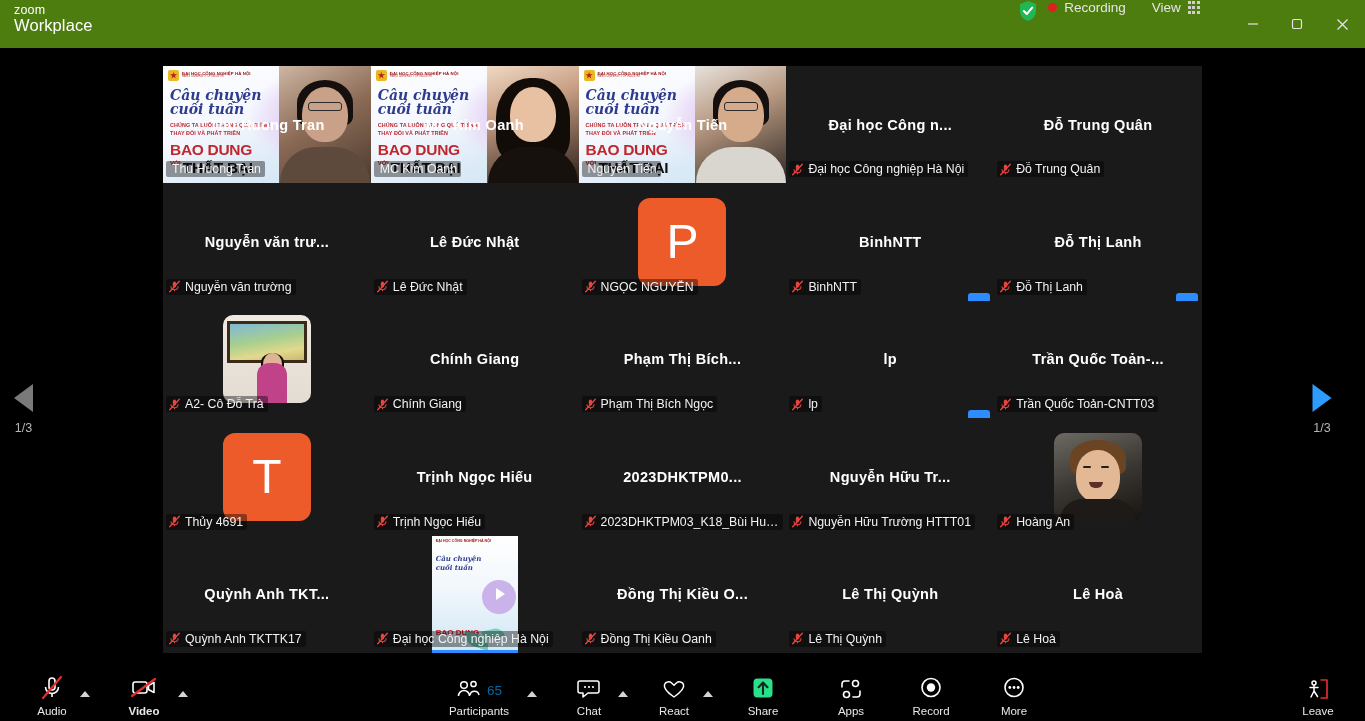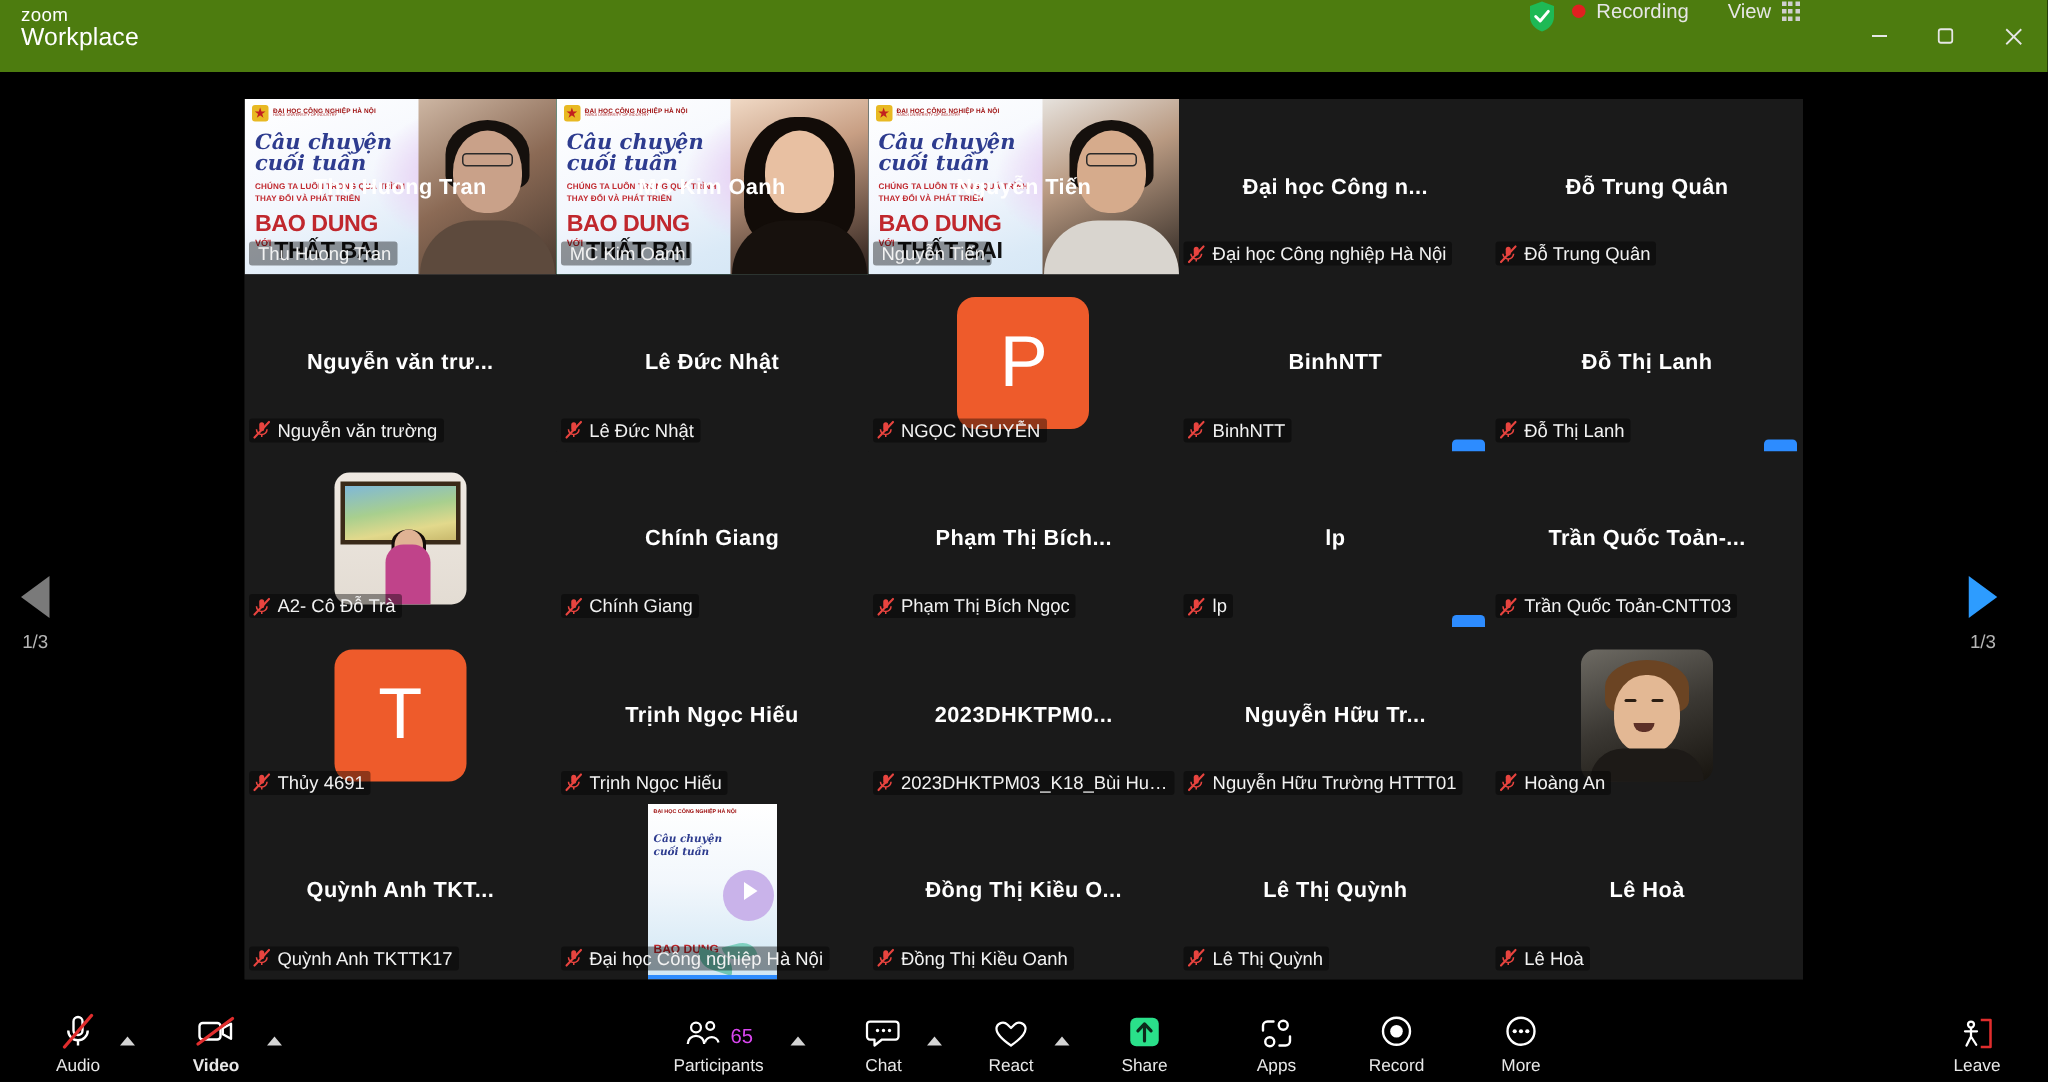--- a/index.html
+++ b/index.html
@@ -210,21 +210,21 @@
     position:absolute; bottom:4px;
     display:flex; flex-direction:column; align-items:center;
     cursor:pointer; width:72px;
   }
   .tb-ico { height:26px; display:flex; align-items:flex-end; justify-content:center; }
   .tb-lbl { font-size:11.5px; color:#e8e8e8; margin-top:4px; }
   .caret {
     position:absolute; bottom:24px; cursor:pointer;
     width:0;height:0;border-left:5px solid transparent;border-right:5px solid transparent;border-bottom:6px solid #d4d4d4;
   }
-  .pcount { font-size:13.5px; color:#d946ef; margin-left:5px; }
+  .pcount { font-size:13.5px; color:#0369a1; margin-left:5px; }
   .leave-lbl { color:#e8e8e8; }
 </style>
 </head>
 <body>
 
 <div class="titlebar">
   <div class="brand">
     <div class="brand-zoom">zoom</div>
     <div class="brand-wp">Workplace</div>
   </div>

